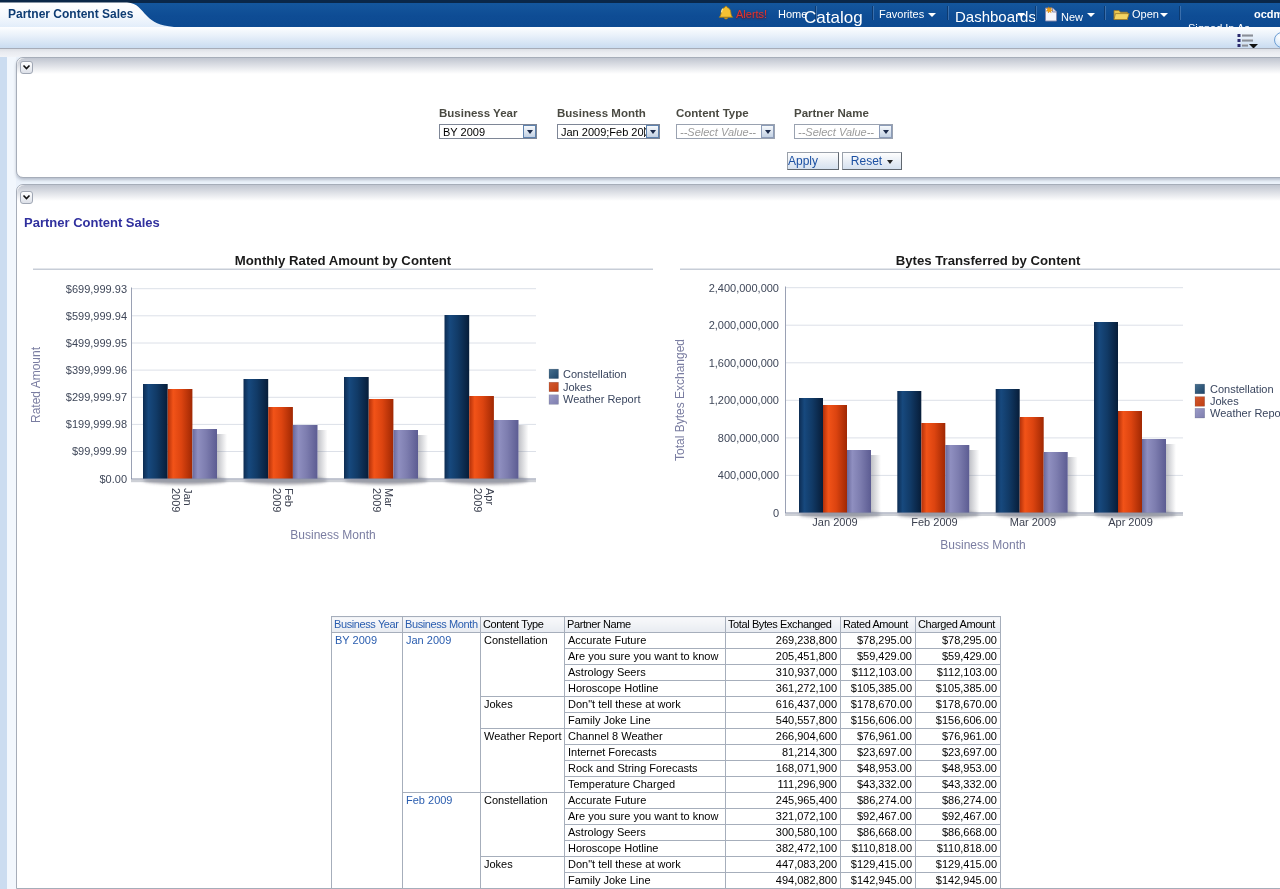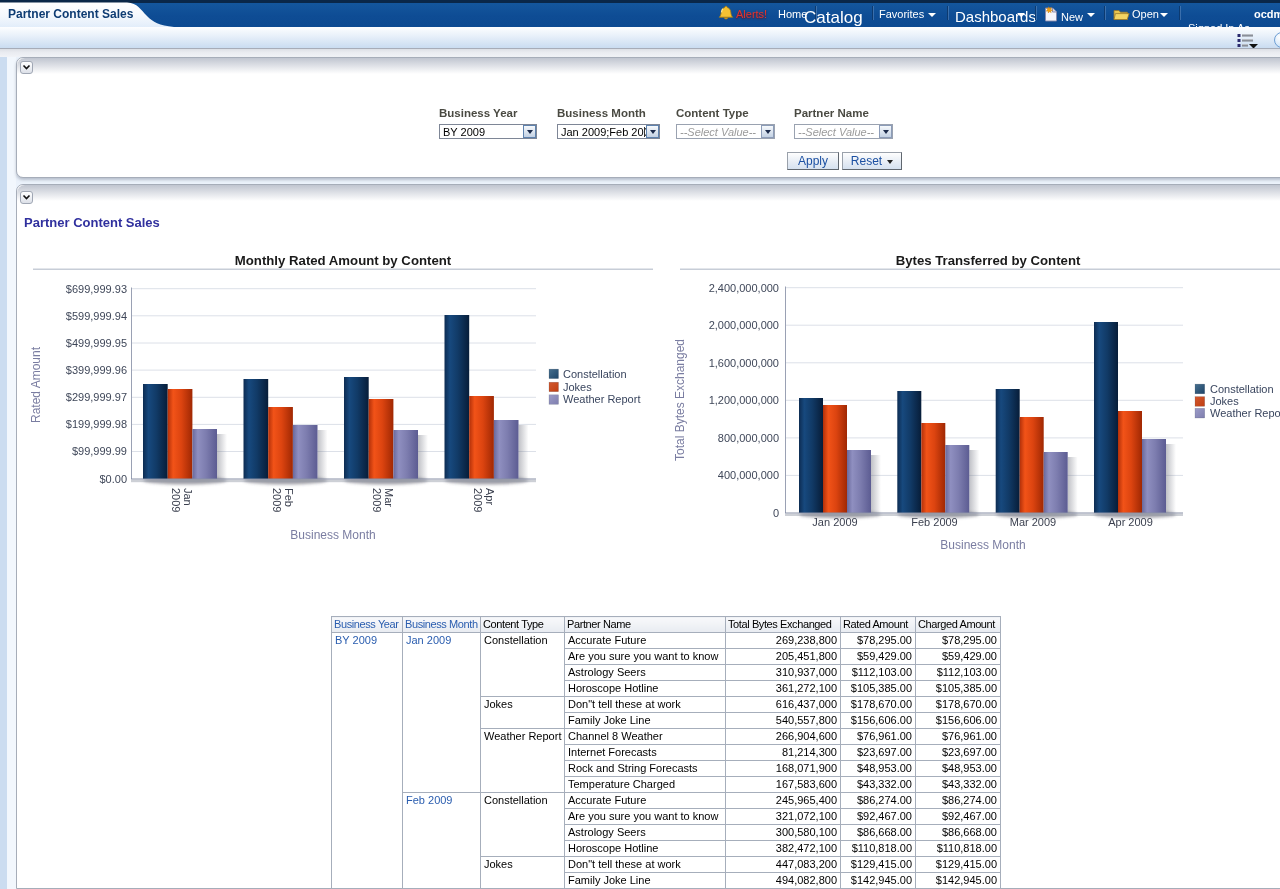--- a/index.html
+++ b/index.html
@@ -116,21 +116,21 @@
 <span style="position:absolute;right:0;top:0;bottom:0;width:13px;border:1px solid #8c9cb8;background:linear-gradient(#f6f9fc,#c3d1e3);box-sizing:border-box">
 <span style="position:absolute;left:2.5px;top:4px;width:0;height:0;border-left:3.5px solid transparent;border-right:3.5px solid transparent;border-top:4.5px solid #1b2a4a"></span>
 </span>
     </div>
 <div style="position:absolute;left:794px;top:124px;width:99px;height:15px;border:1px solid #9aa2b0;background:#fff;box-sizing:border-box">
 <span style="position:absolute;left:3px;top:0.5px;font-size:11px;color:#9b9b9b;font-style:italic;white-space:nowrap;display:block;width:83px;overflow:hidden">--Select Value--</span>
 <span style="position:absolute;right:0;top:0;bottom:0;width:13px;border:1px solid #8c9cb8;background:linear-gradient(#f6f9fc,#c3d1e3);box-sizing:border-box">
 <span style="position:absolute;left:2.5px;top:4px;width:0;height:0;border-left:3.5px solid transparent;border-right:3.5px solid transparent;border-top:4.5px solid #1b2a4a"></span>
 </span>
     </div>
-<div style="position:absolute;left:787px;top:152px;width:52px;height:18px;box-sizing:border-box;border:1px solid #9aa1ab;border-right-color:#60676f;border-bottom-color:#60676f;background:linear-gradient(#fefefe,#e7edf5 55%,#d5e1f0);color:#1c50a2;font-size:12px;text-align:center;line-height:16px">Apply</div>
+<div style="position:absolute;left:787px;top:152px;width:52px;height:18px;box-sizing:border-box;border:1px solid #9aa1ab;border-right-color:#60676f;border-bottom-color:#60676f;background:linear-gradient(#fefefe,#e7edf5 55%,#d5e1f0);color:#1c50a2;font-size:12px;text-align:left;line-height:16px">Apply</div>
 <div style="position:absolute;left:842px;top:152px;width:60px;height:18px;box-sizing:border-box;border:1px solid #9aa1ab;border-right-color:#60676f;border-bottom-color:#60676f;background:linear-gradient(#fefefe,#e7edf5 55%,#d5e1f0);color:#1c50a2;font-size:12px;text-align:center;line-height:16px">Reset<span style="display:inline-block;width:0;height:0;border-left:3.5px solid transparent;border-right:3.5px solid transparent;border-top:4px solid #222;margin-left:5px;vertical-align:1px"></span></div>
 <span style="position:absolute;left:24px;top:215px;font-size:13px;font-weight:bold;color:#30309e">Partner Content Sales</span>
 <svg style="position:absolute;left:0;top:240px" width="665" height="320" viewBox="0 0 665 320">
 <defs>
 <linearGradient id="bn" x1="0" y1="0" x2="1" y2="0">
  <stop offset="0" stop-color="#0d2c52"></stop>
           <stop offset="0.22" stop-color="#17497e"></stop>
  <stop offset="0.55" stop-color="#113a66"></stop>
           <stop offset="1" stop-color="#071d39"></stop>
 </linearGradient>
@@ -345,21 +345,21 @@
           <td class="n">$23,697.00</td>
         </tr>
 <tr>
           <td class="t">Rock and String Forecasts</td>
           <td class="n">168,071,900</td>
           <td class="n">$48,953.00</td>
           <td class="n">$48,953.00</td>
         </tr>
 <tr>
           <td class="t">Temperature Charged</td>
-          <td class="n">167,583,600</td>
+          <td class="n">111,296,900</td>
           <td class="n">$43,332.00</td>
           <td class="n">$43,332.00</td>
         </tr>
 <tr>
           <td class="b" rowspan="6">Feb 2009</td>
           <td class="t" rowspan="4">Constellation</td>
           <td class="t">Accurate Future</td>
           <td class="n">245,965,400</td>
           <td class="n">$86,274.00</td>
           <td class="n">$86,274.00</td>

